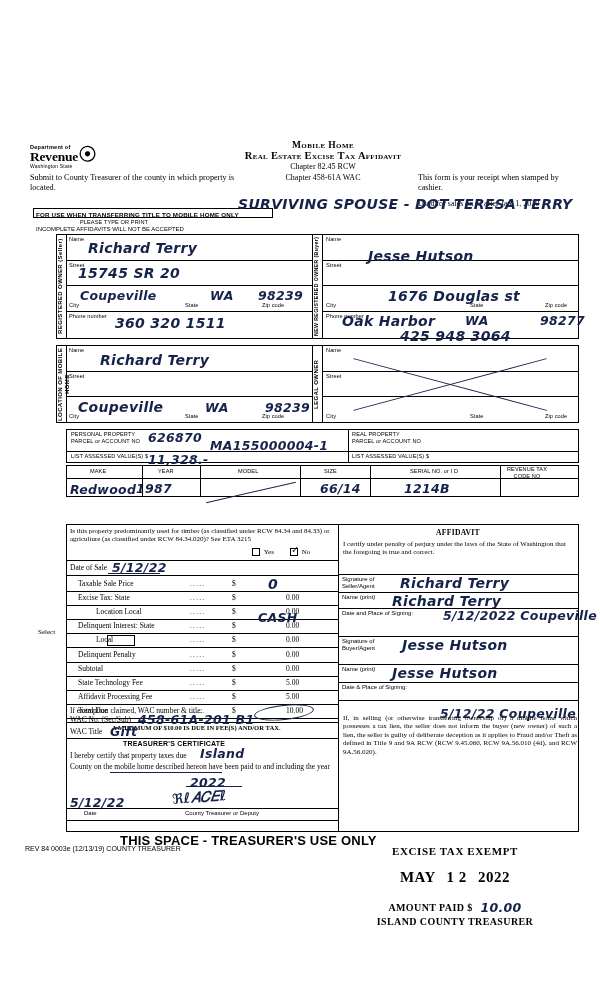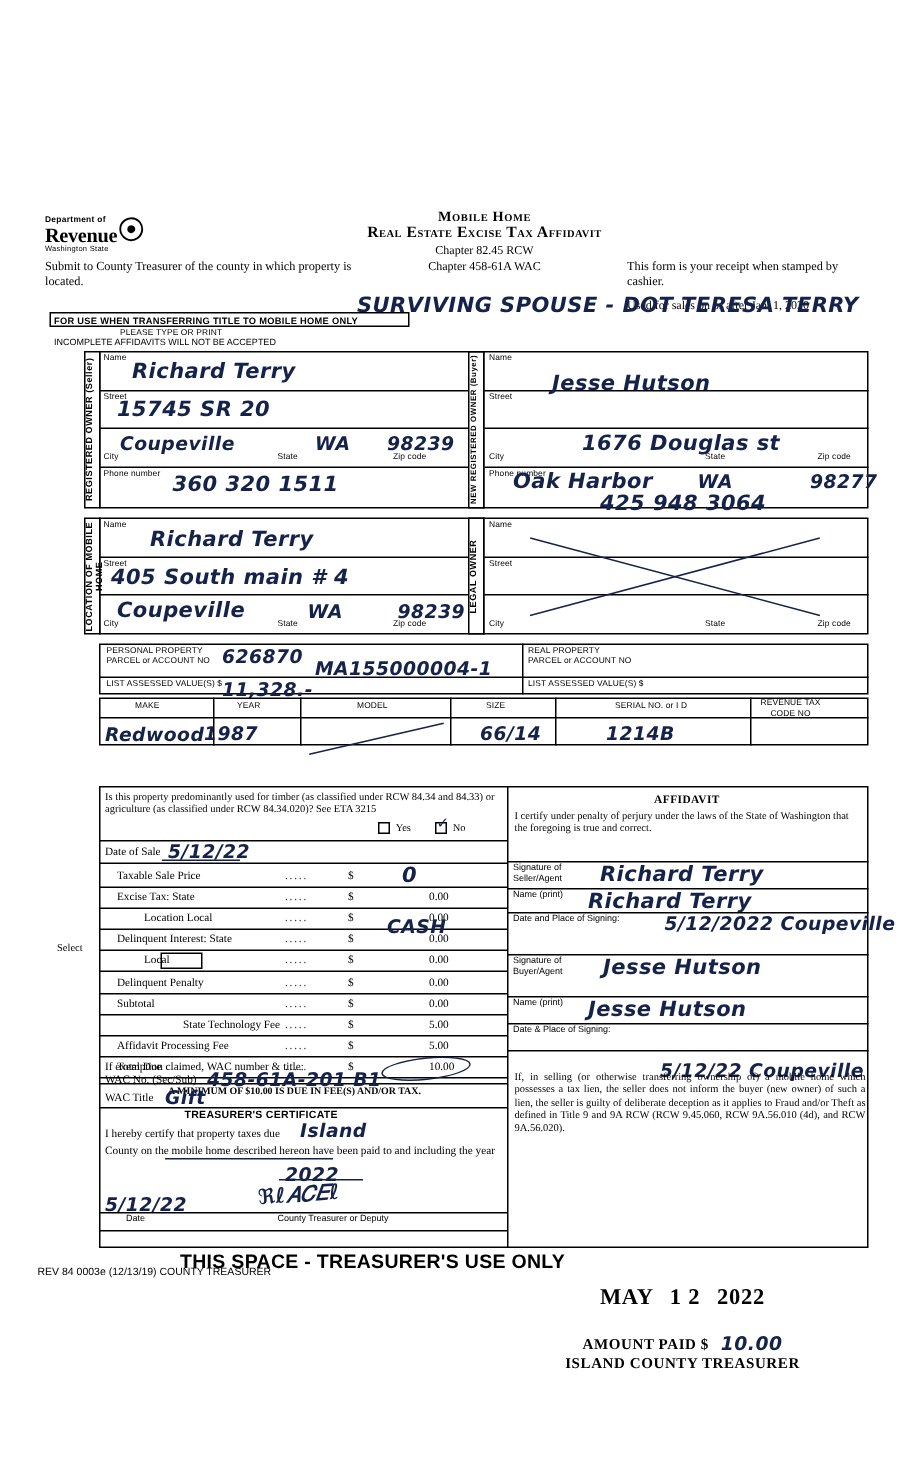--- a/index.html
+++ b/index.html
@@ -177,21 +177,20 @@
 
   <div class="rowline" style="left:66px;top:371px;width:246px;"></div>
   <div class="rowline" style="left:66px;top:396px;width:246px;"></div>
   <div class="lbl" style="position:absolute;left:69px;top:347px;">Name</div>
   <div class="lbl" style="position:absolute;left:69px;top:373px;">Street</div>
   <div class="lbl" style="position:absolute;left:69px;top:413px;">City</div>
   <div class="lbl" style="position:absolute;left:185px;top:413px;">State</div>
   <div class="lbl" style="position:absolute;left:262px;top:413px;">Zip code</div>
 
   <div class="hw lg" style="left:100px;top:352px;position:absolute;">Richard Terry</div>
-  <div class="hw lg" style="left:74px;top:377px;position:absolute;">405 South main # 4</div>
   <div class="hw lg" style="left:78px;top:399px;position:absolute;">Coupeville</div>
   <div class="hw md" style="left:205px;top:400px;position:absolute;">WA</div>
   <div class="hw md" style="left:265px;top:400px;position:absolute;">98239</div>
 
   <div class="rowline" style="left:323px;top:371px;width:256px;"></div>
   <div class="rowline" style="left:323px;top:396px;width:256px;"></div>
   <div class="lbl" style="position:absolute;left:326px;top:347px;">Name</div>
   <div class="lbl" style="position:absolute;left:326px;top:373px;">Street</div>
   <div class="lbl" style="position:absolute;left:326px;top:413px;">City</div>
   <div class="lbl" style="position:absolute;left:470px;top:413px;">State</div>
@@ -278,21 +277,21 @@
       <div class="t75" style="position: absolute; left: 78px; top: 649.5px;">Delinquent Penalty</div>
       <div class="t75 dots" style="position: absolute; left: 190px; top: 649.5px; color: rgb(51, 51, 51);">.....</div>
       <div class="t75" style="position: absolute; left: 232px; top: 649.5px;">$</div>
       <div class="t75" style="position: absolute; left: 286px; top: 649.5px;">0.00</div>
       <div class="rowline" style="left: 66px; top: 675.6px; width: 272px;"></div>
       <div class="t75" style="position: absolute; left: 78px; top: 663.6px;">Subtotal</div>
       <div class="t75 dots" style="position: absolute; left: 190px; top: 663.6px; color: rgb(51, 51, 51);">.....</div>
       <div class="t75" style="position: absolute; left: 232px; top: 663.6px;">$</div>
       <div class="t75" style="position: absolute; left: 286px; top: 663.6px;">0.00</div>
       <div class="rowline" style="left: 66px; top: 689.7px; width: 272px;"></div>
-      <div class="t75" style="position: absolute; left: 78px; top: 677.7px; margin-left: 44px;">State Technology Fee</div>
+      <div class="t75" style="position: absolute; left: 78px; top: 677.7px;">State Technology Fee</div>
       <div class="t75 dots" style="position: absolute; left: 190px; top: 677.7px; color: rgb(51, 51, 51);">.....</div>
       <div class="t75" style="position: absolute; left: 232px; top: 677.7px;">$</div>
       <div class="t75" style="position: absolute; left: 286px; top: 677.7px;">5.00</div>
       <div class="rowline" style="left: 66px; top: 703.8px; width: 272px;"></div>
       <div class="t75" style="position: absolute; left: 78px; top: 691.8px;">Affidavit Processing Fee</div>
       <div class="t75 dots" style="position: absolute; left: 190px; top: 691.8px; color: rgb(51, 51, 51);">.....</div>
       <div class="t75" style="position: absolute; left: 232px; top: 691.8px;">$</div>
       <div class="t75" style="position: absolute; left: 286px; top: 691.8px;">5.00</div>
       <div class="rowline" style="left: 66px; top: 717.9px; width: 272px;"></div>
       <div class="t75" style="position: absolute; left: 78px; top: 705.9px;">Total Due</div>
@@ -359,20 +358,21 @@
   <div class="rowline" style="left:66px;top:808px;width:272px;"></div>
   <div class="lbl6" style="position:absolute;left:84px;top:810px;">Date</div>
   <div class="lbl6" style="position:absolute;left:185px;top:810px;">County Treasurer or Deputy</div>
 
   <div class="rowline" style="left:66px;top:820px;width:272px;"></div>
   <div class="cap" style="position:absolute;left:120px;top:833px;font-size:13px;">THIS SPACE - TREASURER'S USE ONLY</div>
 
   <div class="footer-rev" style="left:25px;top:845px;">REV 84 0003e (12/13/19) COUNTY TREASURER</div>
 
   <div id="stamp">
+    <div class="l1" style="letter-spacing:.6px;">EXCISE TAX EXEMPT</div>
     <div class="l3" style="margin-top:12px;">
       <span>MAY</span>
       <span style="margin-left:7px;">1 2</span>
       <span style="margin-left:7px;">2022</span>
     </div>
     <div class="l4" style="margin-top:13px;">
       <span>AMOUNT PAID $</span>
       <span class="hw md" style="margin-left:5px;position:relative;top:1px;">10.00</span>
     </div>
     <div class="l4" style="margin-top:2px;">ISLAND COUNTY TREASURER</div>

